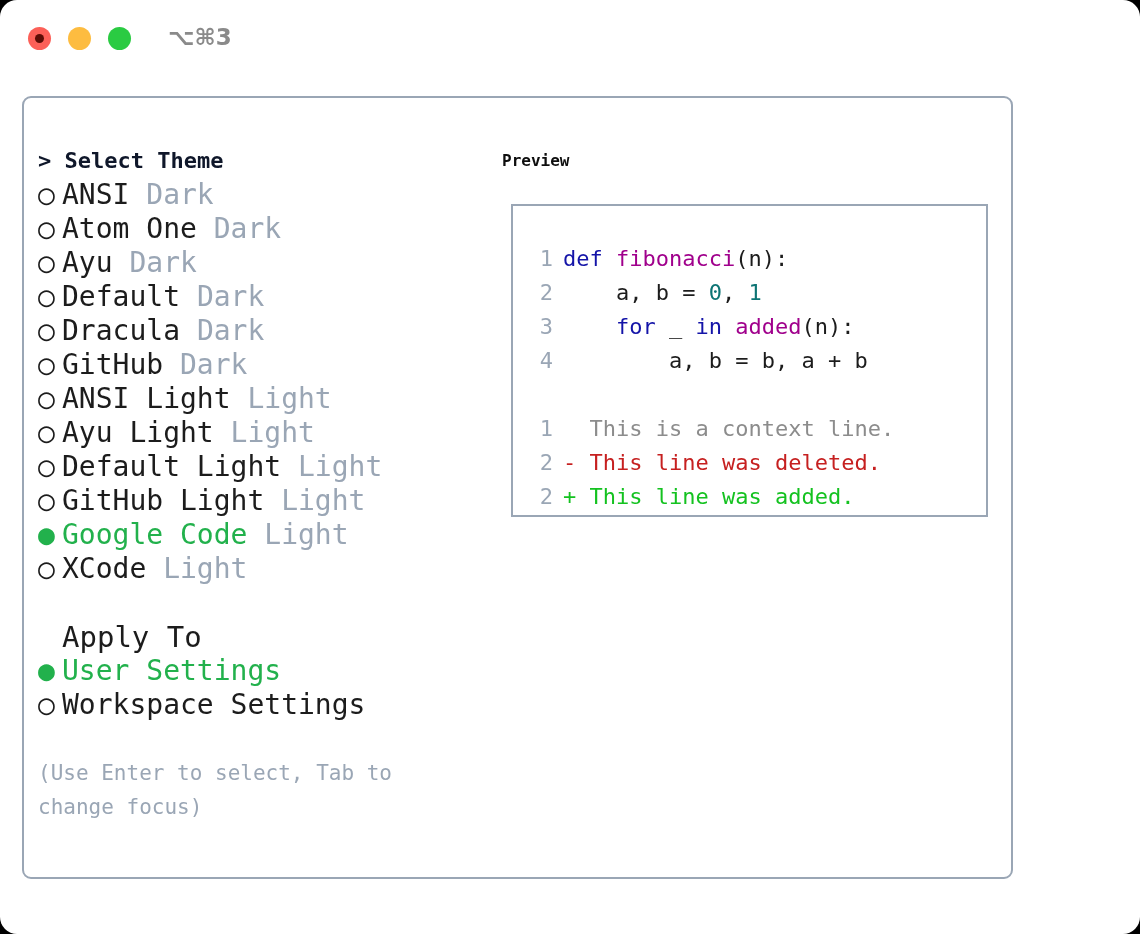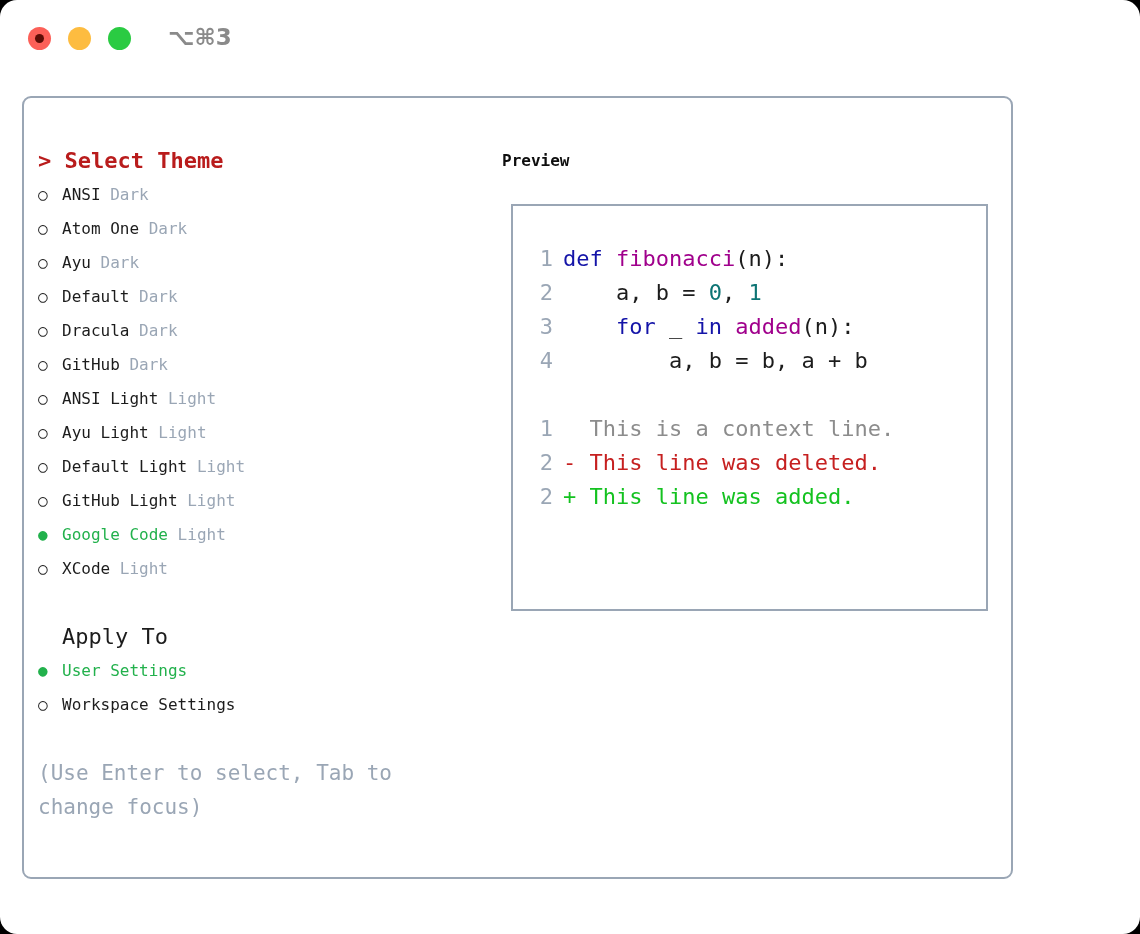--- a/index.html
+++ b/index.html
@@ -82,46 +82,46 @@
   .left-col {
     position: absolute;
     left: 14px;
     top: 46px;
     width: 460px;
   }
 
   .section-header {
     font-size: 22px;
     font-weight: bold;
-    color: #b91c1c;
+    color: #0f172a;
     line-height: 34px;
     white-space: pre;
   }
 
   .opt-row {
-    font-size: 16px;
+    font-size: 28px;
     line-height: 34px;
     white-space: pre;
     color: #1c1c1c;
     display: block;
   }
   .bullet {
     display: inline-block;
     width: 24px;
     color: #1c1c1c;
   }
   .bullet.sel { color: #22b14c; }
   .opt-label { color: #1c1c1c; }
   .opt-row.selected .opt-label { color: #22b14c; }
   .opt-tag {
     color: #9aa6b5;
   }
 
   .subheader-row {
-    font-size: 22px;
+    font-size: 29px;
     line-height: 34px;
     white-space: pre;
     color: #1c1c1c;
   }
 
   .spacer-line { height: 34px; }
 
   .hint {
     font-size: 21px;
     line-height: 34px;
@@ -141,21 +141,21 @@
     font-size: 16px;
     font-weight: bold;
     color: #0e0e0e;
     line-height: 34px;
   }
   .preview-box {
     position: absolute;
     left: 9px;
     top: 60px;
     width: 477px;
-    height: 407px;
+    height: 313px;
     border: 2px solid #9aa6b5;
     box-sizing: border-box;
     background: #ffffff;
   }
   .code-area {
     position: absolute;
     left: 14px;
     top: 36px;
     right: 6px;
   }

